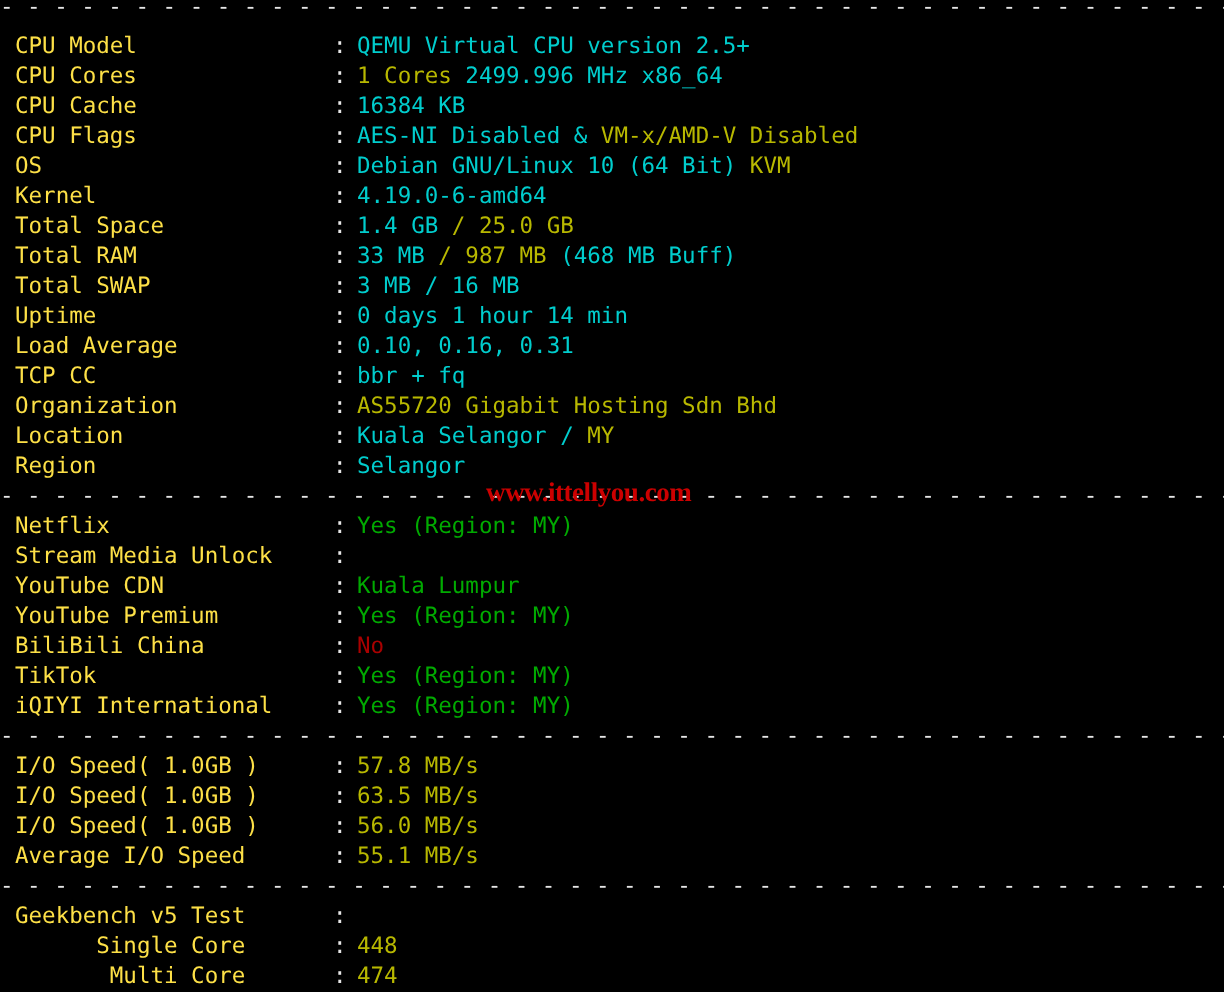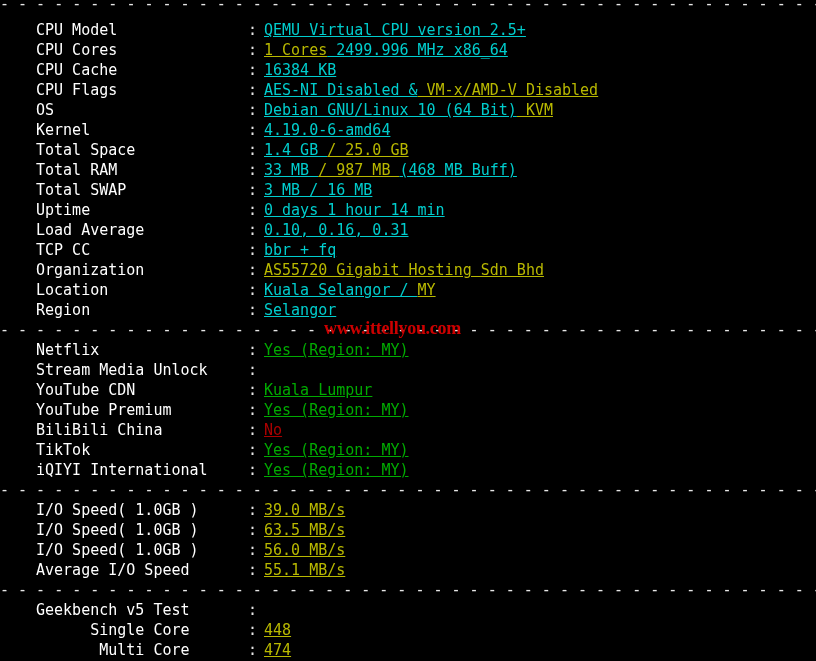--- a/index.html
+++ b/index.html
@@ -27,35 +27,33 @@
   .line {
     height: 20px;
     white-space: pre;
     padding-left: 10px;
     box-sizing: border-box;
     overflow: hidden;
   }
   .lbl {
     display: inline-block;
     width: 212px;
-    color: #ffffff;
+    color: #fde047;
     white-space: pre;
     vertical-align: top;
-    margin-left: 26px;
   }
   .colon {
     display: inline-block;
     width: 16px;
     color: #e6e6e6;
     vertical-align: top;
   }
   .val {
     white-space: pre;
     vertical-align: top;
-    text-decoration: underline;
   }
   .c-cyan   { color: #00cdcd; }
   .c-yellow { color: #b8b800; }
   .c-green  { color: #00aa00; }
   .c-red    { color: #aa0000; text-align: center; }
 
   
   .sep {
     height: 20px;
     white-space: pre;
@@ -115,21 +113,21 @@
       <div class="line"><span class="lbl">YouTube CDN</span><span class="colon">:</span><span class="val c-green">Kuala Lumpur</span></div>
       <div class="line"><span class="lbl">YouTube Premium</span><span class="colon">:</span><span class="val c-green">Yes (Region: MY)</span></div>
       <div class="line"><span class="lbl">BiliBili China</span><span class="colon">:</span><span class="val c-red">No</span></div>
       <div class="line"><span class="lbl">TikTok</span><span class="colon">:</span><span class="val c-green">Yes (Region: MY)</span></div>
       <div class="line"><span class="lbl">iQIYI International</span><span class="colon">:</span><span class="val c-green">Yes (Region: MY)</span></div>
     </div>
 
   <div class="sep">- - - - - - - - - - - - - - - - - - - - - - - - - - - - - - - - - - - - - - - - - - - - - - - - - - - - -</div>
 
   <div id="io-block">
-      <div class="line"><span class="lbl">I/O Speed( 1.0GB )</span><span class="colon">:</span><span class="val c-yellow">39.0 MB/s</span></div>
+      <div class="line"><span class="lbl">I/O Speed( 1.0GB )</span><span class="colon">:</span><span class="val c-yellow">57.8 MB/s</span></div>
       <div class="line"><span class="lbl">I/O Speed( 1.0GB )</span><span class="colon">:</span><span class="val c-yellow">63.5 MB/s</span></div>
       <div class="line"><span class="lbl">I/O Speed( 1.0GB )</span><span class="colon">:</span><span class="val c-yellow">56.0 MB/s</span></div>
       <div class="line"><span class="lbl">Average I/O Speed</span><span class="colon">:</span><span class="val c-yellow">55.1 MB/s</span></div>
     </div>
 
   <div class="sep">- - - - - - - - - - - - - - - - - - - - - - - - - - - - - - - - - - - - - - - - - - - - - - - - - - - - -</div>
 
   <div id="geekbench-block">
       <div class="line"><span class="lbl">Geekbench v5 Test</span><span class="colon">:</span></div>
       <div class="line"><span class="lbl">      Single Core</span><span class="colon">:</span><span class="val c-yellow">448</span></div>

